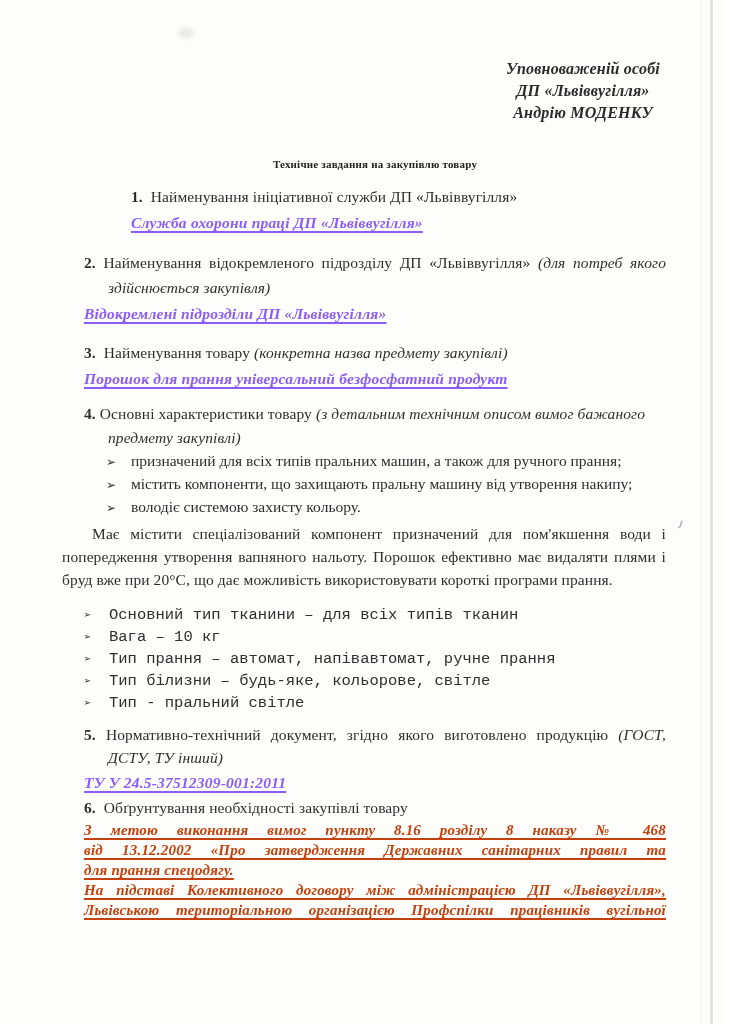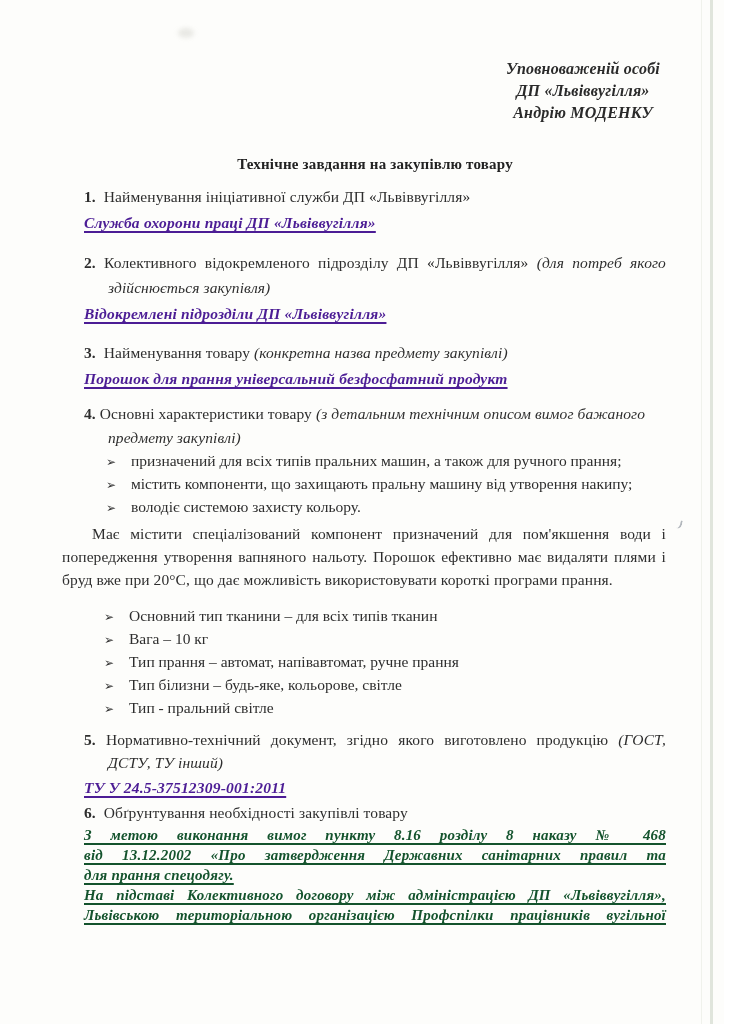--- a/index.html
+++ b/index.html
@@ -36,40 +36,40 @@
   }
 
   .addressee { margin: 58px 6px 0 0; display: flex; justify-content: flex-end; }
   .addressee-inner {
     text-align: center; font-style: italic; font-weight: 700;
     font-size: 16px; line-height: 22px; color: #2a2a2a; letter-spacing: .2px;
   }
 
   .title {
     margin: 30px 0 0 0; text-align: center;
-    font-size: 15px; font-weight: 700; line-height: 20px; color: #222;
+    font-size: 11px; font-weight: 700; line-height: 20px; color: #222;
     letter-spacing: .2px;
   }
 
   .head {
     margin: 0; font-size: 15.5px; line-height: 25px;
     padding-left: 24px; text-indent: -24px; letter-spacing: .1px;
   }
   .just { text-align: justify; }
   .num { font-weight: 700; }
   .lbl-italic { font-style: italic; }
 
   .answer {
     margin: 1px 0 0 0; font-size: 15.5px; line-height: 26px;
-    font-style: italic; font-weight: 700; color: #4c1d95;
+    font-style: italic; font-weight: 700; color: #8b5cf6;
     text-decoration: underline; text-decoration-thickness: 1.5px; text-underline-offset: 3px;
     letter-spacing: .2px;
   }
 
-  .s1 { margin-top: 10px; }
+  .s1 { margin-top: 10px; margin-left: 47px; }
   .s2 { margin-top: 14px; }
   .s3 { margin-top: 13px; }
   .s4 { margin-top: 10px; }
   .s4 .head { line-height: 24px; }
   .s5 { margin-top: 8px; }
   .s5 .head { line-height: 23px; }
   .s6 { }
   .s6 .head { line-height: 23px; }
 
   .bullets1 { margin-left: 22px; }
@@ -80,29 +80,29 @@
   .arrow {
     display: inline-block; width: 25px; text-indent: 0;
     font-size: 12px; color: #333;
   }
 
   .para {
     margin: 3px 0 0 -22px; font-size: 15.5px; line-height: 23px;
     text-indent: 30px; text-align: justify; letter-spacing: .1px;
   }
 
-  .bullets2 { margin-left: 20px; margin-top: 14px; }
+  .bullets2 { margin-top: 14px; font-family: Liberation Mono, monospace; }
   .bullet2 {
     font-size: 15.5px; line-height: 21px;
     padding-left: 25px; text-indent: -25px; text-align: left;
   }
 
   .ans6-line {
     font-size: 15px; line-height: 20px; font-style: italic; font-weight: 700;
-    color: #14532d; text-decoration: underline; text-decoration-thickness: 1.6px;
+    color: #c2410c; text-decoration: underline; text-decoration-thickness: 1.6px;
     text-underline-offset: 3px; text-align: justify; letter-spacing: .2px;
   }
   .stretch { text-align-last: justify; }
   .ans6-block { margin-top: 1px; }
 </style>
 </head>
 <body>
 
 <div class="page">
   <div class="scan-line-faint"></div>
@@ -121,21 +121,21 @@
     </div>
 
     <h1 class="title">Технічне завдання на закупівлю товару</h1>
 
     <section class="s1">
       <p class="head"><span class="num">1.</span>&nbsp; <span>Найменування ініціативної служби ДП «Львіввугілля»</span></p>
       <p class="answer">Служба охорони праці ДП «Львіввугілля»</p>
     </section>
 
     <section class="s2">
-      <p class="head just"><span class="num">2.</span> <span>Колективного відокремленого підрозділу ДП «Львіввугілля»</span> <span class="lbl-italic">(для потреб якого здійснюється закупівля)</span></p>
+      <p class="head just"><span class="num">2.</span> <span>Найменування відокремленого підрозділу ДП «Львіввугілля»</span> <span class="lbl-italic">(для потреб якого здійснюється закупівля)</span></p>
       <p class="answer">Відокремлені  підрозділи ДП «Львіввугілля»</p>
     </section>
 
     <section class="s3">
       <p class="head"><span class="num">3.</span>&nbsp; <span>Найменування товару</span> <span class="lbl-italic">(конкретна назва предмету закупівлі)</span></p>
       <p class="answer">Порошок для прання універсальний безфосфатний продукт</p>
     </section>
 
     <section class="s4">
       <p class="head"><span class="num">4.</span> <span>Основні характеристики товару</span> <span class="lbl-italic">(з детальним технічним описом вимог бажаного предмету закупівлі)</span></p>

